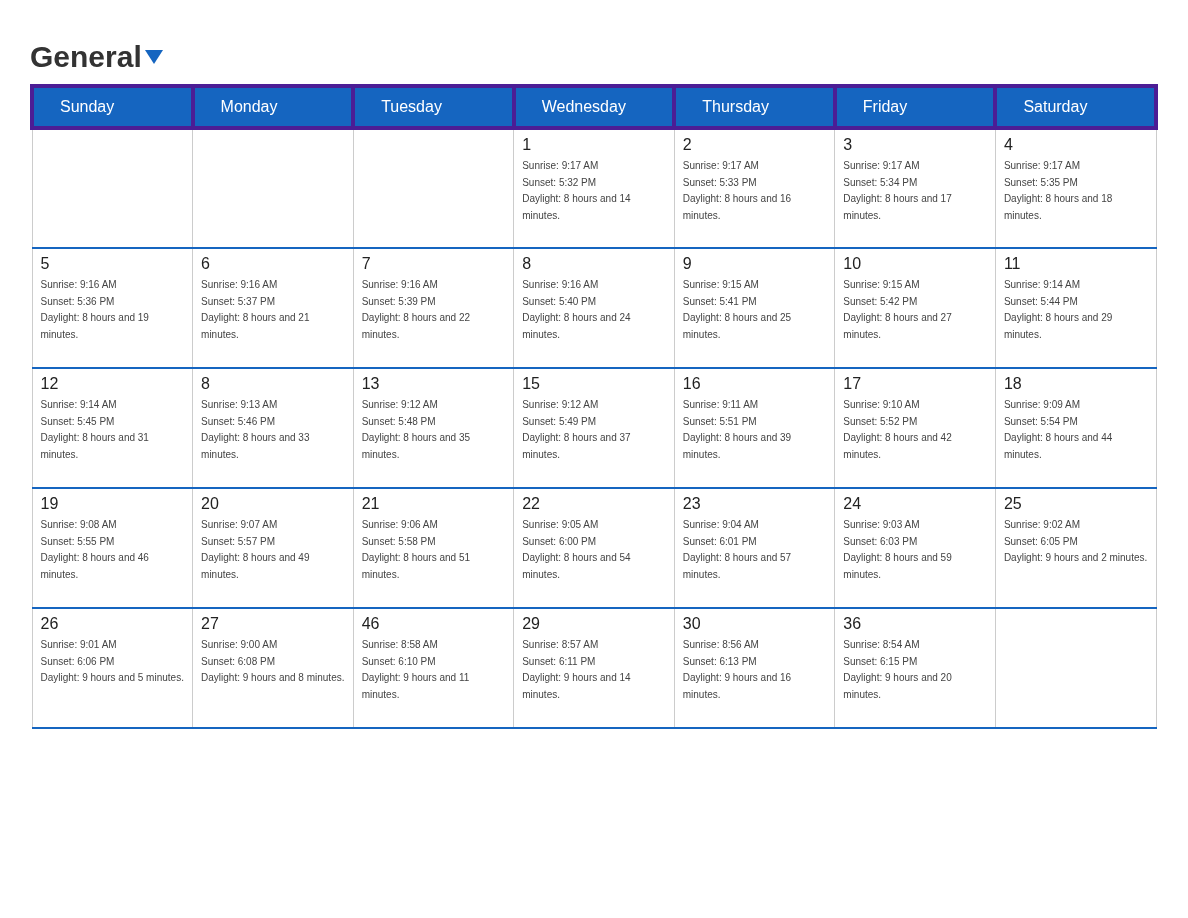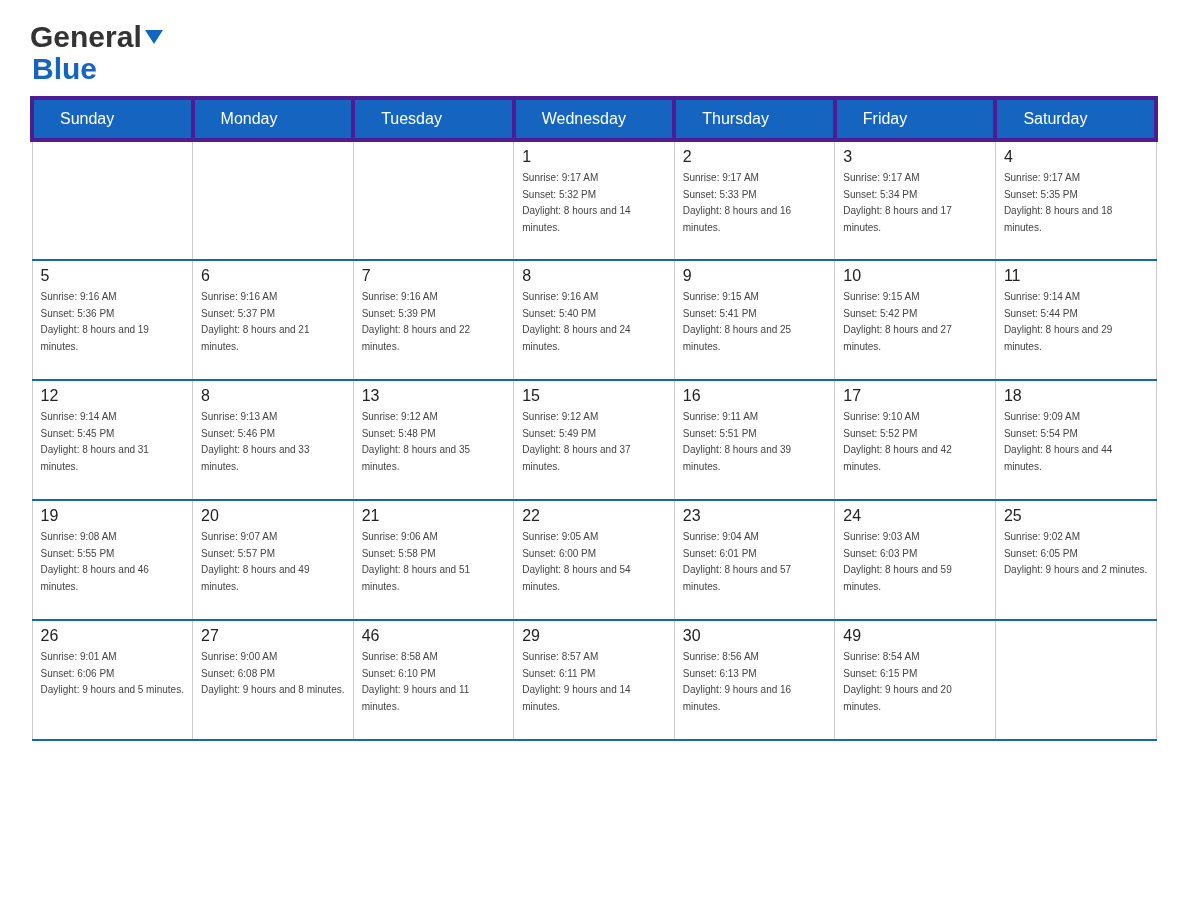--- a/index.html
+++ b/index.html
@@ -63,38 +63,37 @@
       margin-bottom: 3px;
     }
     .day-info {
       font-size: 10px;
       color: #444;
       line-height: 1.45;
     }
     .logo-svg-group {
       display: flex;
       align-items: center;
-      margin-top: 0;
+      margin-top: 20px;
     }
   </style>
 </head>
 <body>
 
 <div class="header-row">
   <div class="logo-svg-group">
   <div style="display:flex; flex-direction:column;">
     <div style="display:flex; align-items:center;">
       <span style="font-size:30px; font-weight:bold; color:#333; font-family:Arial,sans-serif;">General</span>
       <span style="margin-left:3px; margin-top:4px;">
         <svg width="18" height="14" viewBox="0 0 18 14">
               <polygon points="0,0 18,0 9,14" fill="#1565c0"></polygon>
             </svg>
       </span>
     </div>
-    <div style="font-size:30px; font-weight:bold; color:#1565c0; font-family:Arial,sans-serif; margin-top:-2px; margin-left:2px;">Blue</div>
   </div>
 </div>
 
   <div class="title-group">
   </div>
 </div>
 
 <table class="calendar-table">
   <thead>
     <tr>
@@ -234,19 +233,19 @@
       </td>
         <td>
         <span class="day-number">29</span>
         <span class="day-info">Sunrise: 8:57 AM<br>Sunset: 6:11 PM<br>Daylight: 9 hours and 14 minutes.</span>
       </td>
         <td>
         <span class="day-number">30</span>
         <span class="day-info">Sunrise: 8:56 AM<br>Sunset: 6:13 PM<br>Daylight: 9 hours and 16 minutes.</span>
       </td>
         <td>
-        <span class="day-number">49</span>
+        <span class="day-number">36</span>
         <span class="day-info">Sunrise: 8:54 AM<br>Sunset: 6:15 PM<br>Daylight: 9 hours and 20 minutes.</span>
       </td>
         <td>&nbsp;</td>
       </tr>
     </tbody>
 </table>
 
 </body></html>

